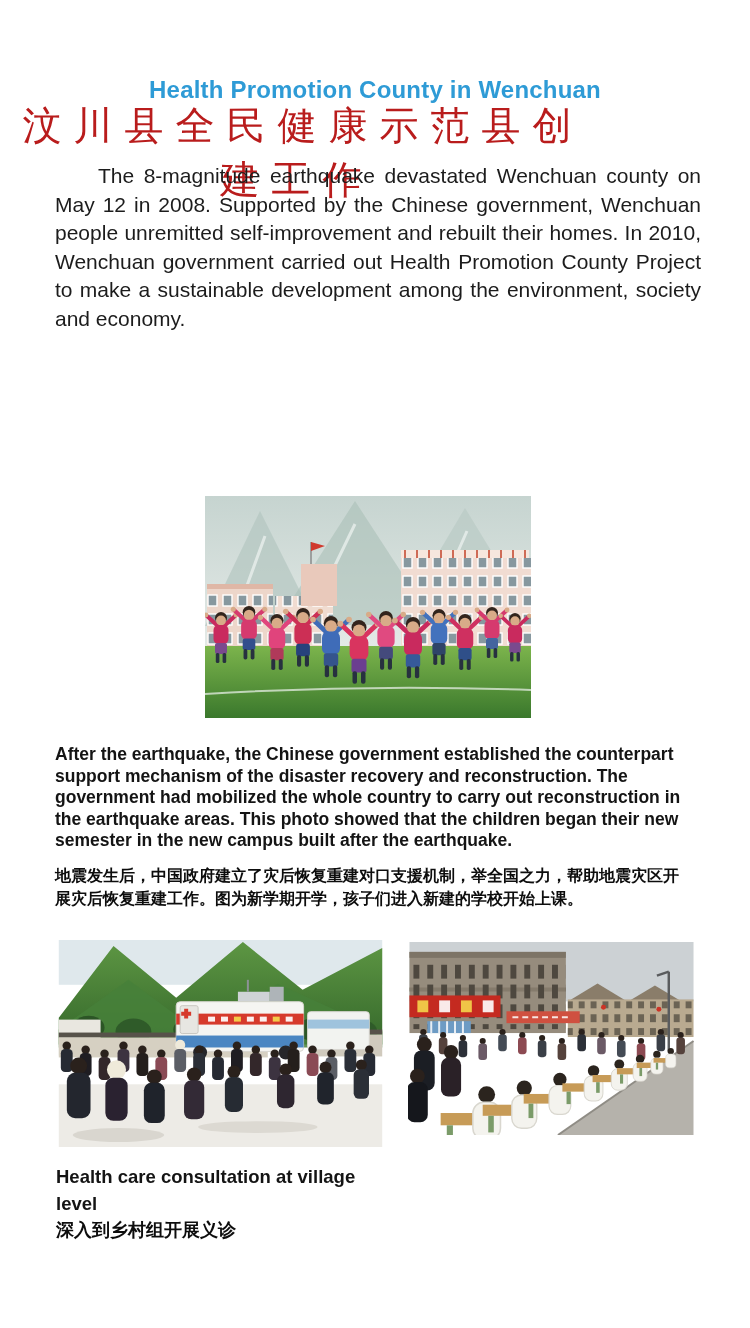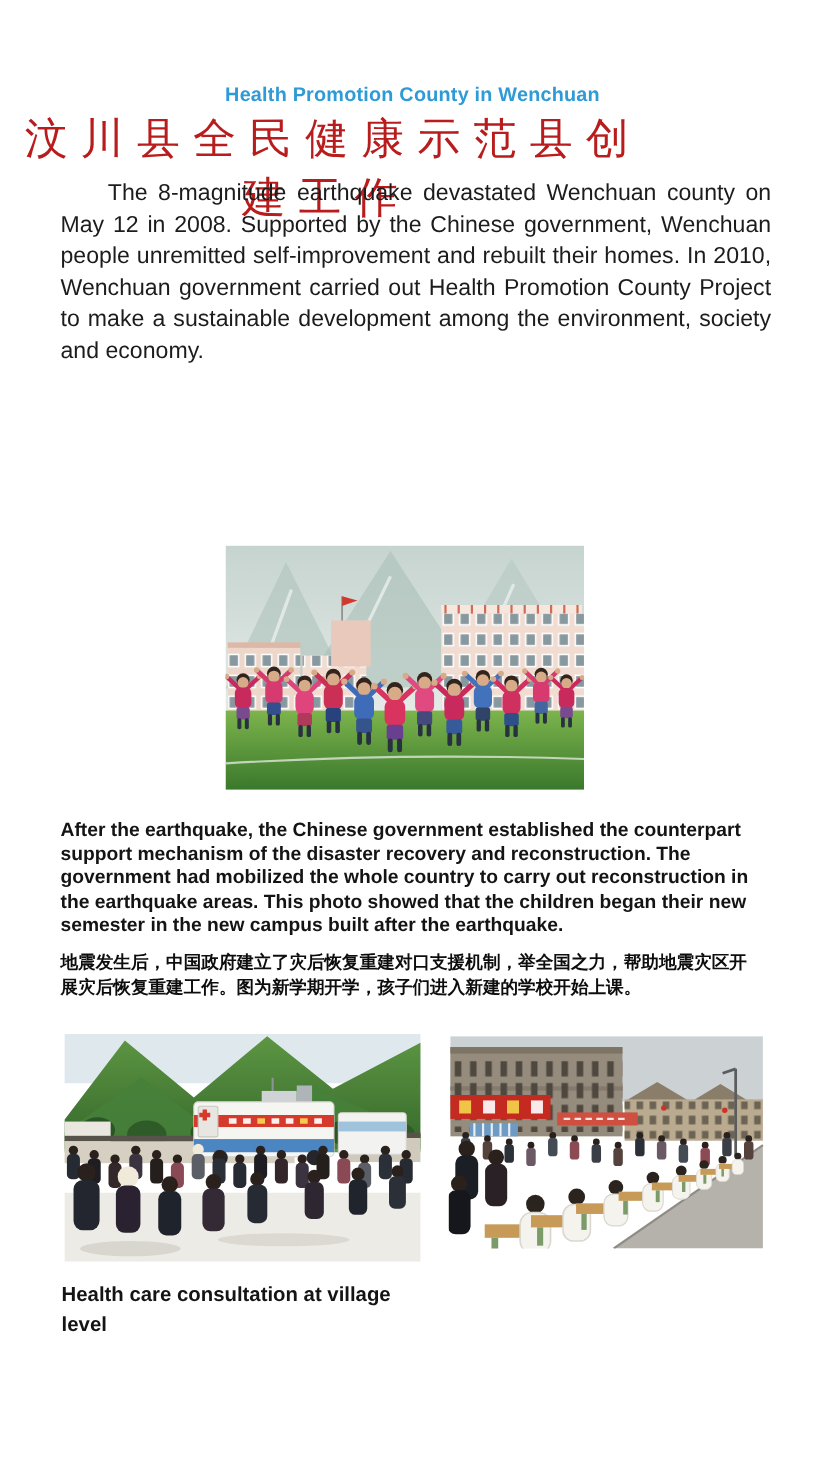--- a/index.html
+++ b/index.html
@@ -1,21 +1,21 @@
 <!DOCTYPE html>
 <html><head>
 <meta charset="utf-8">
 <style>
   html,body{margin:0;padding:0;background:#ffffff;}
   body{width:750px;height:1328px;position:relative;overflow:hidden;
        font-family:"Liberation Sans","DejaVu Sans",sans-serif;color:#1d1d1d;}
   .page{position:absolute;inset:0;background:#fff;}
 
   .title-en{position:absolute;top:76px;left:0;width:750px;text-align:center;
-            font-size:18px;font-weight:bold;color:#2e9bd6;letter-spacing:.2px;}
+            font-size:24px;font-weight:bold;color:#2e9bd6;letter-spacing:.2px;}
   .title-zh{position:absolute;top:99px;left:0;width:594px;text-align:center;
             font-size:39px;font-weight:normal;color:#b91c1c;letter-spacing:12px;text-indent:12px;}
 
   .intro-en{position:absolute;top:162px;left:55px;width:646px;margin:0;
             font-size:21px;line-height:28.5px;text-align:justify;text-indent:43px;color:#1c1c1c;}
   .intro-zh{position:absolute;top:352px;left:53px;width:650px;margin:0;
             font-size:23px;line-height:29.5px;font-weight:bold;text-align:justify;
             text-indent:2em;color:#0d0d0d;}
 
   .photo{position:absolute;margin:0;padding:0;}
@@ -542,15 +542,16 @@
             <rect x="-26" y="24" width="4" height="12" fill="#7b9b69"></rect>
             <circle cx="0" cy="4" r="5.5" fill="#2b241e"></circle>
             <rect x="-9" y="9" width="18" height="24" rx="7" fill="#f4f3ee" stroke="#d9d7cf" stroke-width="1"></rect>
           </g>
         </g>
     </svg>
   </figure>
 
   <div class="bottom-caption left">
     <p class="bcap-en">Health care consultation at village level</p>
+    <p class="bcap-zh">深入到乡村组开展义诊</p>
   </div>
 
 </div>
 
 </body></html>

